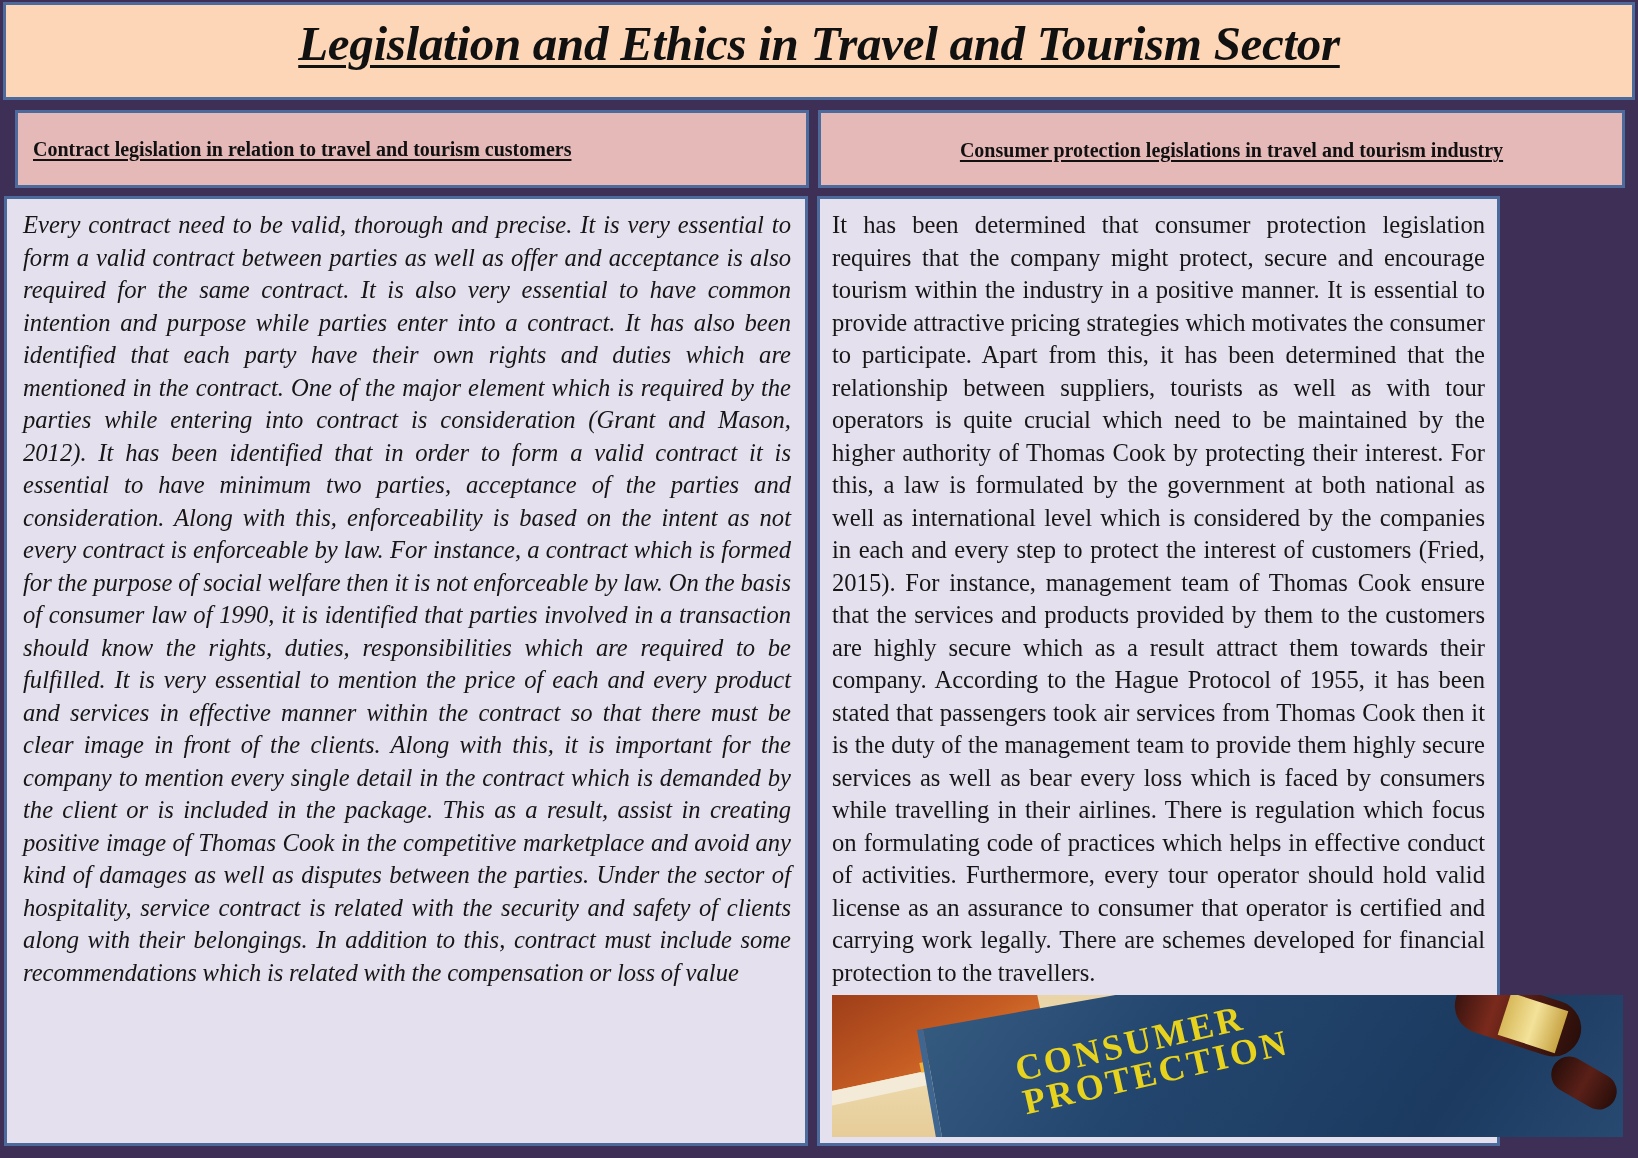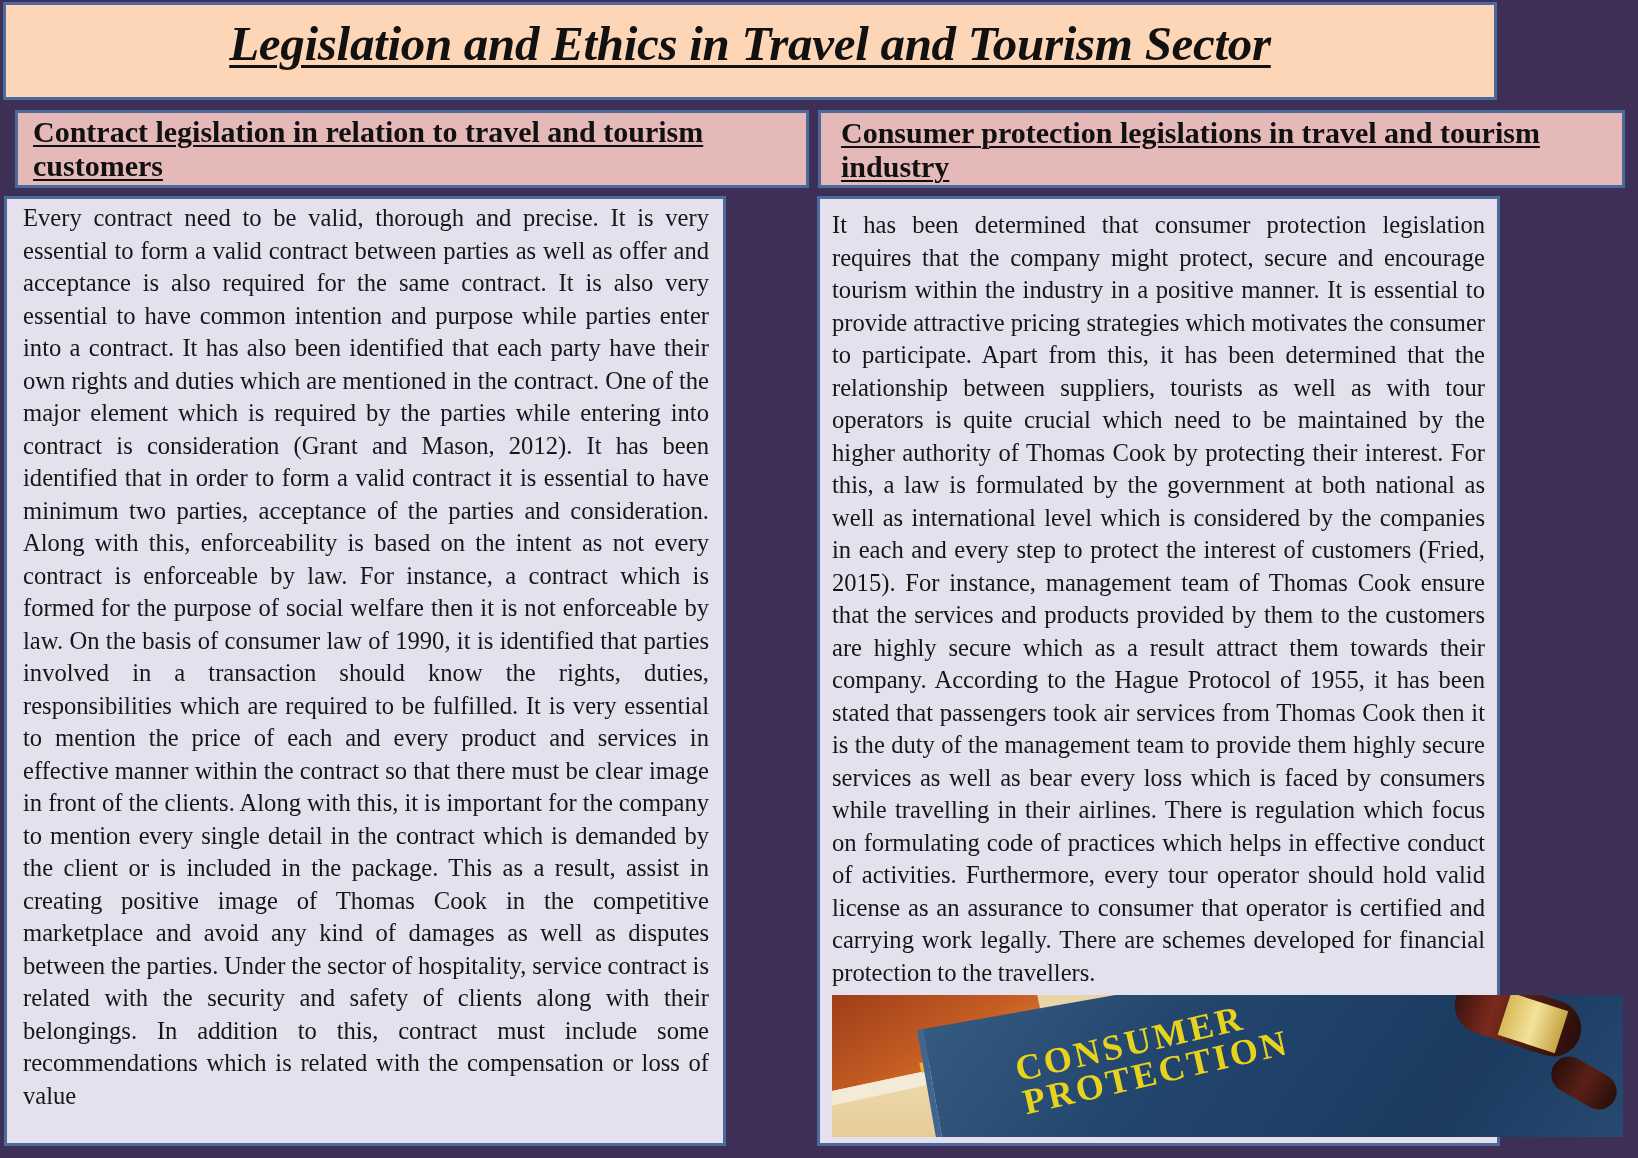--- a/index.html
+++ b/index.html
@@ -10,55 +10,55 @@
     overflow: hidden;
     font-family: "Liberation Serif", "DejaVu Serif", serif;
     color: #111;
   }
   .panel {
     position: absolute;
     box-sizing: border-box;
     border: 3px solid #4c6a9c;
   }
   #title-box {
-    left: 3px; top: 2px; width: 1494px; height: 98px;
+    left: 3px; top: 2px; width: 1632px; height: 98px;
     background: #fdd6b7;
     text-align: center;
   }
   #title-box h1 {
     margin: 0;
     padding-top: 10px;
     font-size: 49px;
     font-style: italic;
     font-weight: bold;
     text-decoration: underline;
     text-decoration-thickness: 3px;
     text-underline-offset: 5px;
     letter-spacing: -0.3px;
   }
   .hdr {
     background: #e6b9b9;
     display: flex; align-items: center;
   }
   .hdr h2 {
     margin: 0;
-    font-size: 30px;
+    font-size: 20px;
     font-weight: bold;
     text-decoration: underline;
     text-decoration-thickness: 2px;
     text-underline-offset: 3px;
   }
   #hdr-left { left: 15px; top: 110px; width: 794px; height: 78px; padding-left: 15px; }
   #hdr-right { left: 818px; top: 110px; width: 807px; height: 78px; justify-content: center; padding-left: 20px; }
   #hdr-right h2 { padding-top: 2px; }
   .body-panel {
     background: #e4e0ed;
     top: 196px; height: 950px;
   }
-  #body-left { left: 4px; width: 722px; padding: 3px 14px 0 16px; }
+  #body-left { left: 4px; width: 804px; padding: 10px 14px 0 16px; font-style: italic; }
   #body-right { left: 817px; width: 683px; padding: 10px 12px 0 12px; }
   .body-panel p {
     margin: 0;
     font-size: 24.6px;
     line-height: 32.5px;
     text-align: justify;
     word-spacing: -0.5px;
     color: #161616;
   }
   #consumer-image {

